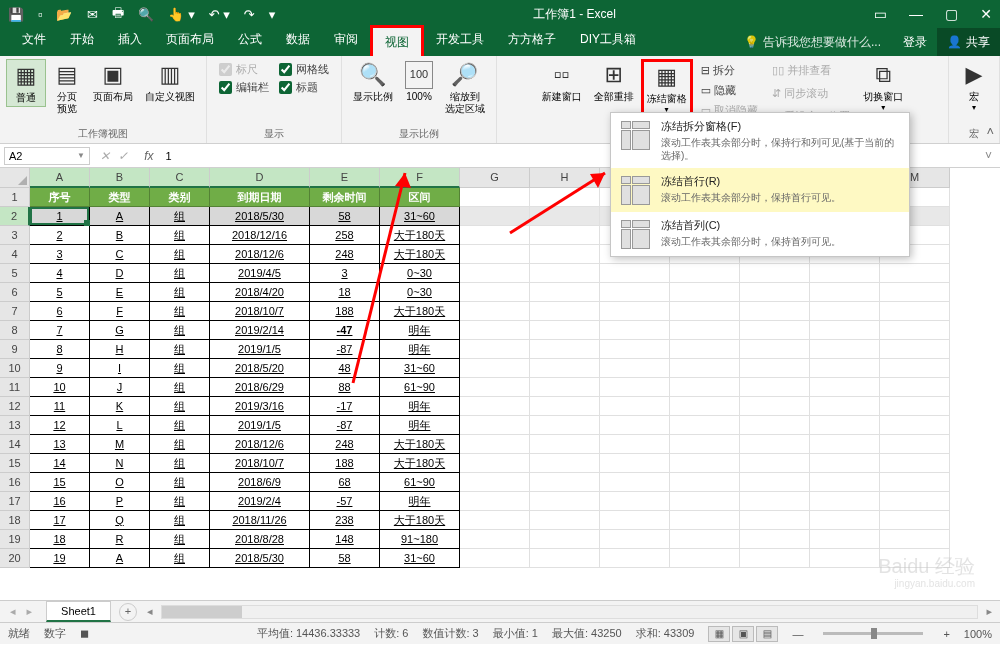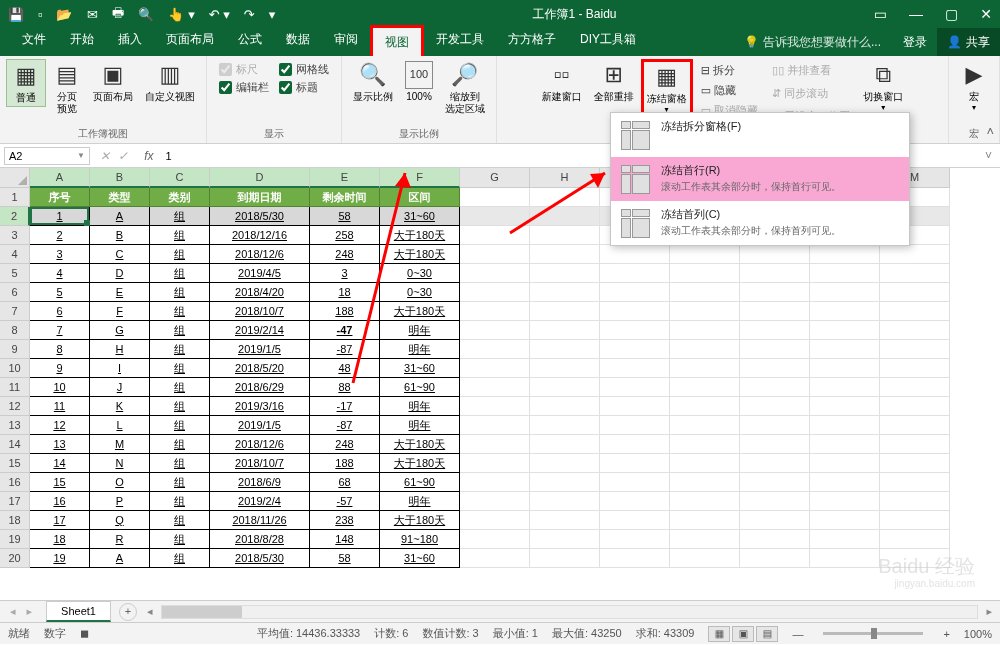--- a/index.html
+++ b/index.html
@@ -68,21 +68,21 @@
     .row-headers { display: flex; flex-direction: column; }
     
     
     .arrow { position: absolute; pointer-events: none; }
     .arrow svg line { stroke: #ff0000; stroke-width: 3; }
     .arrow svg polygon { fill: #ff0000; }
     
     
     .freeze-menu { position: absolute; top: 112px; left: 610px; width: 300px; background: #fff; border: 1px solid #c6c6c6; box-shadow: 2px 2px 8px rgba(0,0,0,0.25); z-index: 10; }
     .freeze-item { display: flex; padding: 6px 8px; gap: 10px; cursor: pointer; }
-    .freeze-item.hi { background: #f9a8d4; }
+    .freeze-item.hi { background: #fef9c3; }
     .freeze-icon { width: 32px; height: 32px; flex-shrink: 0; display: flex; align-items: center; justify-content: center; }
     .freeze-text { flex: 1; }
     .freeze-title { font-size: 11px; color: #222; margin-bottom: 2px; }
     .freeze-desc { font-size: 10px; color: #666; line-height: 1.3; }
     
     
     .sheettabs { height: 22px; display: flex; align-items: center; border-top: 1px solid #ccc; background: #f3f3f3; font-size: 11px; }
     .sheettabs .nav { padding: 0 10px; color: #aaa; letter-spacing: 4px; }
     .sheettab { padding: 3px 14px; background: #fff; border: 1px solid #ccc; border-bottom: 2px solid #217346; }
     .addsheet { width: 18px; height: 18px; margin-left: 8px; border: 1px solid #ccc; border-radius: 50%; text-align: center; line-height: 15px; color: #666; }
@@ -116,21 +116,21 @@
     <span>▫</span>
     <span>📂</span>
     <span>✉</span>
     <span>🖶</span>
     <span>🔍</span>
     <span>👆 ▾</span>
     <span>↶ ▾</span>
     <span>↷</span>
     <span>▾</span>
   </div>
-  <div class="titlebar-center">工作簿1 - Baidu</div>
+  <div class="titlebar-center">工作簿1 - Excel</div>
   <div class="titlebar-right">
     <span>▭</span>
     <span>—</span>
     <span>▢</span>
     <span>✕</span>
   </div>
 </div>
 
 <div class="menubar">
   <div id="menubar-items" style="display: flex;">
@@ -636,20 +636,21 @@
       <div class="freeze-icon">
         <div class="freeze-mini-icon">
           <div></div>
           <div></div>
           <div></div>
           <div></div>
         </div>
       </div>
     <div class="freeze-text">
         <div class="freeze-title">冻结拆分窗格(F)</div>
+    <div class="freeze-desc">滚动工作表其余部分时，保持行和列可见(基于当前的选择)。</div>
       </div>
     </div>
     <div class="freeze-item hi">
       <div class="freeze-icon">
         <div class="freeze-mini-icon">
           <div></div>
           <div></div>
           <div></div>
           <div></div>
         </div>

